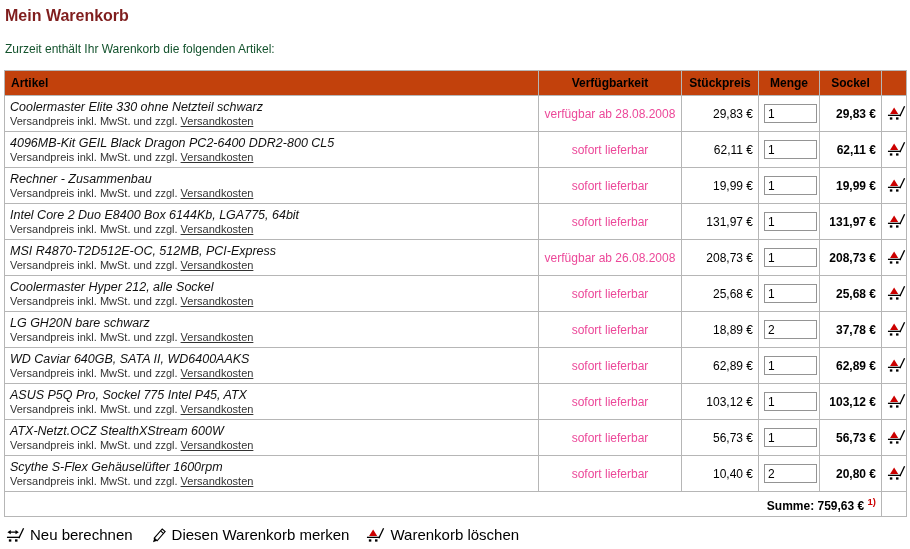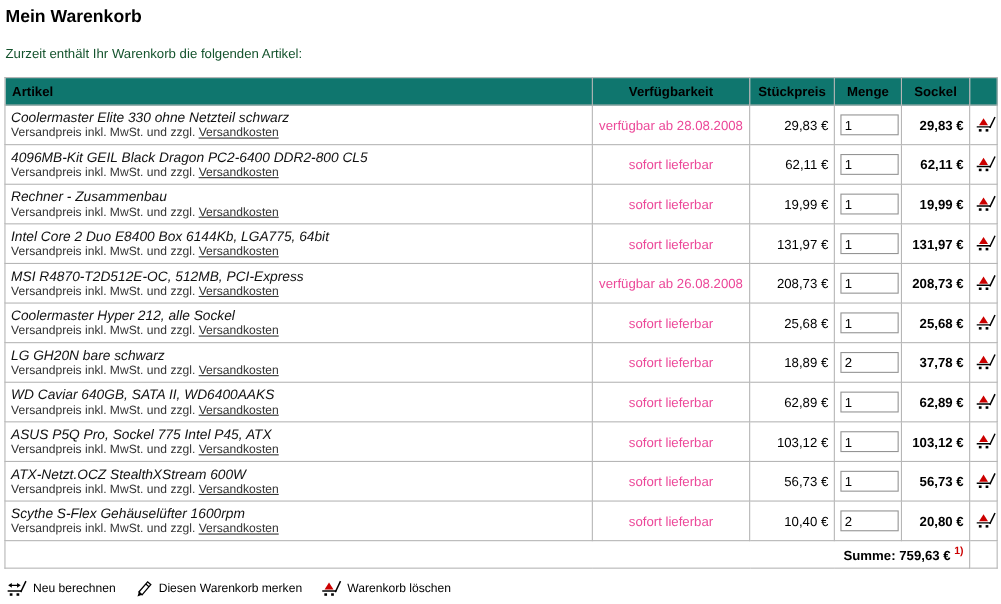--- a/index.html
+++ b/index.html
@@ -9,21 +9,21 @@
     font-family: "Liberation Sans", "DejaVu Sans", sans-serif;
     color: #000;
     width: 910px;
   }
   .page { padding: 5px 0 0 4px; width: 906px; }
 
   h1.page-title {
     font-size: 16px;
     font-weight: bold;
     margin: 2px 0 17px 1px;
-    color: #000000;
+    color: #7f1d1d;
   }
   .intro {
     font-size: 12px;
     margin: 0 0 14px 1px;
     color: #14532d;
   }
 
   table.cart {
     border-collapse: collapse;
     table-layout: fixed;
@@ -39,21 +39,21 @@
   table.cart th, table.cart td {
     border: 1px solid #b6b6b6;
     padding: 2px 5px;
     font-size: 12px;
     vertical-align: middle;
   }
   table.cart th {
     font-weight: bold;
     height: 25px;
     text-align: center;
-    background: #0f766e;
+    background: #c2410c;
   }
   table.cart th.h-artikel { text-align: left; padding-left: 6px; }
 
   table.cart td { height: 36px; }
 
   td.c-art { padding: 3px 6px; }
   .art-name { font-size: 12.5px; color: #111; line-height: 15px; font-style: italic; }
   .art-sub  { font-size: 11px; color: #333; line-height: 13px; }
   .art-sub a.vk {
     color: #333;
@@ -91,21 +91,21 @@
     font-weight: bold;
   }
 
   .icon-btn { display: inline-block; cursor: pointer; line-height: 0; }
 
   .actions {
     display: flex;
     align-items: center;
     gap: 17px;
     margin: 9px 0 0 2px;
-    font-size: 11px;
+    font-size: 15px;
   }
   .action {
     display: inline-flex;
     align-items: center;
     gap: 5px;
     cursor: pointer;
     color: #000;
   }
   .action .icon-btn { cursor: pointer; }
 </style>

